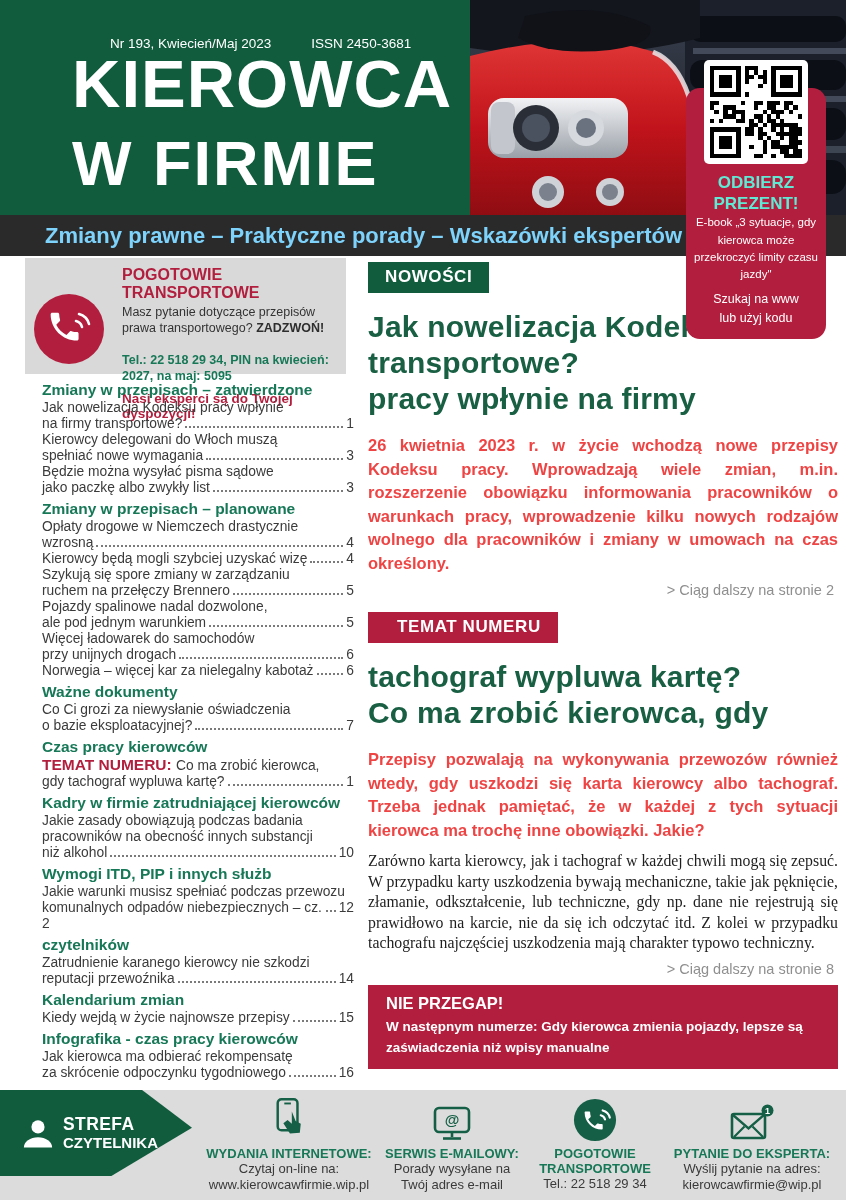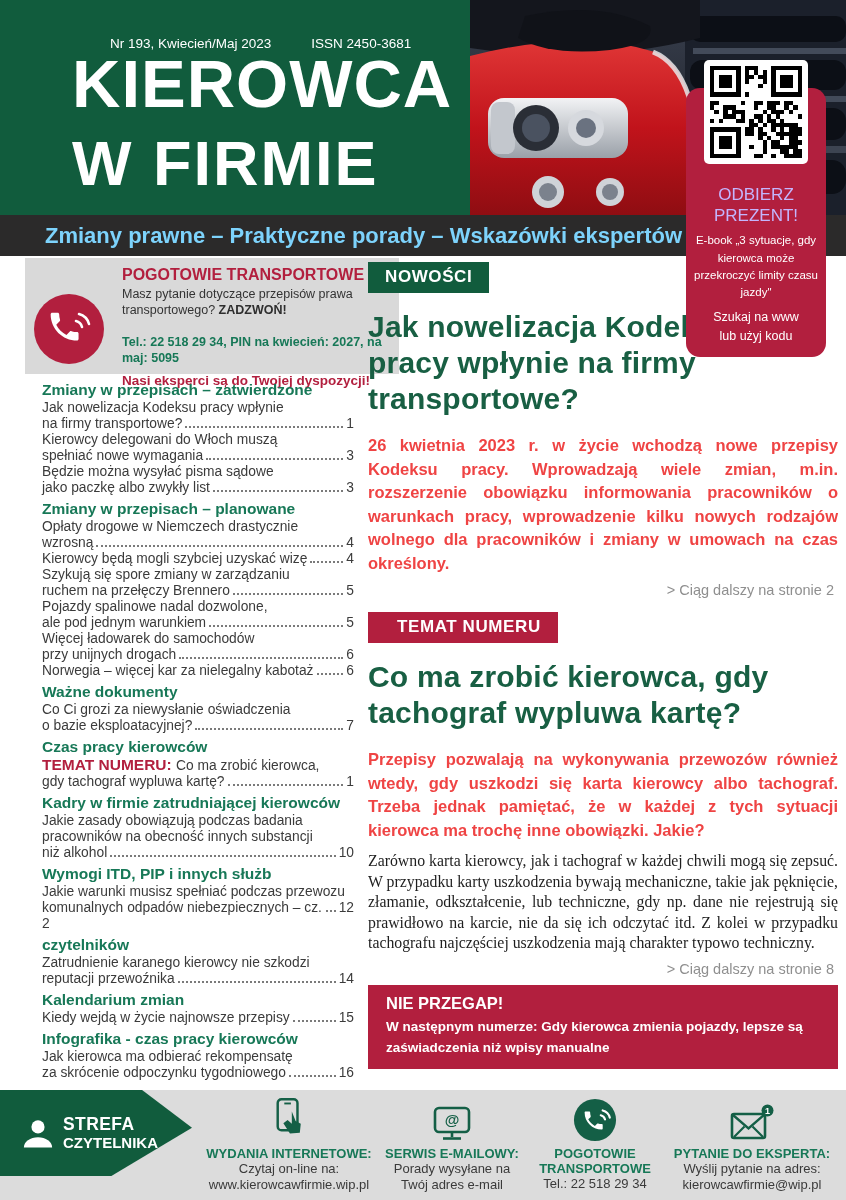--- a/index.html
+++ b/index.html
@@ -17,26 +17,26 @@
   .masthead .m1 { font-size:67px; letter-spacing:1px; }
   .masthead .m2 { font-size:63px; margin-top:15px; letter-spacing:2px; }
   .tagline-bar { position:absolute; top:215px; left:0; width:846px; height:41px; background:var(--dark);
                  display:flex; align-items:center; padding-left:45px; z-index:2; }
   .tagline-bar span { color:#7dd3fc; font-weight:bold; font-size:22px; }
 
   
   .qr-box { position:absolute; left:686px; top:88px; width:140px; background:var(--crimson);
             border-radius:14px; z-index:6; text-align:center; padding:0 7px 12px; }
   .qr-code { width:104px; height:104px; background:#fff; border-radius:5px; margin:-28px auto 0; padding:6px; display:block; }
-  .qr-title { color:#c4b5fd; font-weight:normal; font-size:17px; line-height:1.22; margin-top:21px; }
-  .qr-body { color:#fff; font-size:11.5px; line-height:1.5; margin-top:6px; }
+  .qr-title { color:#5eead4; font-weight:bold; font-size:17px; line-height:1.22; margin-top:9px; }
+  .qr-body { color:#fff; font-size:11.5px; line-height:1.5; }
   .qr-foot { color:#fff; font-size:12.5px; line-height:1.45; margin-top:7px; }
 
   
-  .hotline { position:absolute; left:25px; top:258px; width:374px; height:116px; background:var(--panel); }
+  .hotline { position:absolute; left:25px; top:258px; width:321px; height:116px; background:var(--panel); }
   .hotline .badge { position:absolute; left:9px; top:36px; width:70px; height:70px; }
   .hotline .content { margin-left:97px; padding:8px 8px 0 0; }
   .h-title { color:var(--crimson); font-weight:bold; font-size:16px; }
   .h-line { font-size:12.5px; color:#333; line-height:1.3; margin-top:2px; }
   .h-line b { color:#2e2e2e; }
   .h-phone { font-size:12.5px; font-weight:bold; color:var(--teal); line-height:1.32; margin-top:15px; }
   .h-foot { font-size:13.5px; font-weight:bold; color:var(--crimson); margin-top:6px; }
 
   
   .toc { position:absolute; left:42px; top:377px; width:312px; }
@@ -479,30 +479,30 @@
           <span class="dots"></span>
           <span class="pg">16</span>
         </div>
       </div>
     </nav>
 
   <main class="right-col">
     <span class="label green">NOWOŚCI</span>
     <h1 class="headline" id="news-title">
         <div>Jak nowelizacja Kodeksu</div>
+        <div>transportowe?</div>
         <div>pracy wpłynie na firmy</div>
-        <div>transportowe?</div>
       </h1>
     <p class="lead-sans">26 kwietnia 2023 r. w życie wchodzą nowe przepisy Kodeksu pracy. Wprowadzają wiele zmian, m.in. rozszerzenie obowiązku informowania pracowników o warunkach pracy, wprowadzenie kilku nowych rodzajów wolnego dla pracowników i zmiany w umowach na czas określony.</p>
     <div class="more">&gt; Ciąg dalszy na stronie 2</div>
 
     <span class="label red">TEMAT NUMERU</span>
     <h1 class="headline" id="topic-title">
+        <div>tachograf wypluwa kartę?</div>
         <div>Co ma zrobić kierowca, gdy</div>
-        <div>tachograf wypluwa kartę?</div>
       </h1>
     <p class="lead-sans">Przepisy pozwalają na wykonywania przewozów również wtedy, gdy uszkodzi się karta kierowcy albo tachograf. Trzeba jednak pamiętać, że w każdej z tych sytuacji kierowca ma trochę inne obowiązki. Jakie?</p>
     <p class="body-serif">Zarówno karta kierowcy, jak i tachograf w każdej chwili mogą się zepsuć. W przypadku karty uszkodzenia bywają mechaniczne, takie jak pęknięcie, złamanie, odkształcenie, lub techniczne, gdy np. dane nie rejestrują się prawidłowo na karcie, nie da się ich odczytać itd. Z kolei w przypadku tachografu najczęściej uszkodzenia mają charakter typowo techniczny.</p>
     <div class="more">&gt; Ciąg dalszy na stronie 8</div>
 
     <div class="dont-miss">
       <div class="dm-title">NIE PRZEGAP!</div>
       <div class="dm-body">W następnym numerze: Gdy kierowca zmienia pojazdy, lepsze są zaświadczenia niż wpisy manualne</div>
     </div>
   </main>

